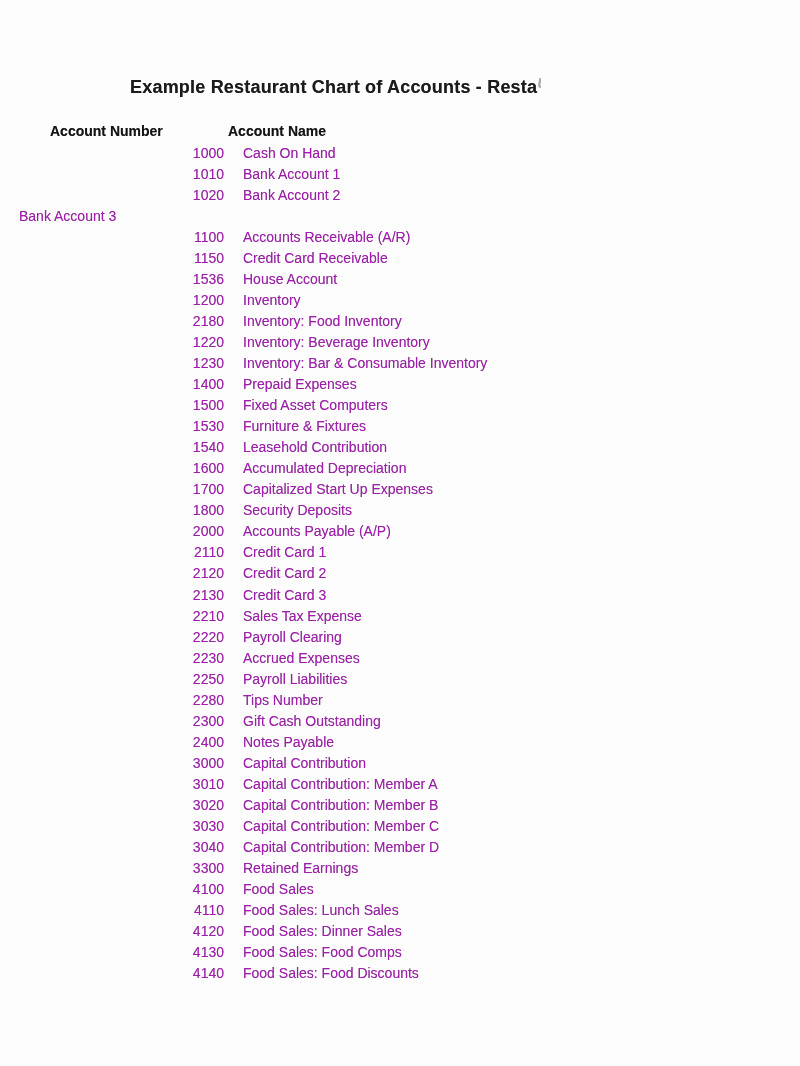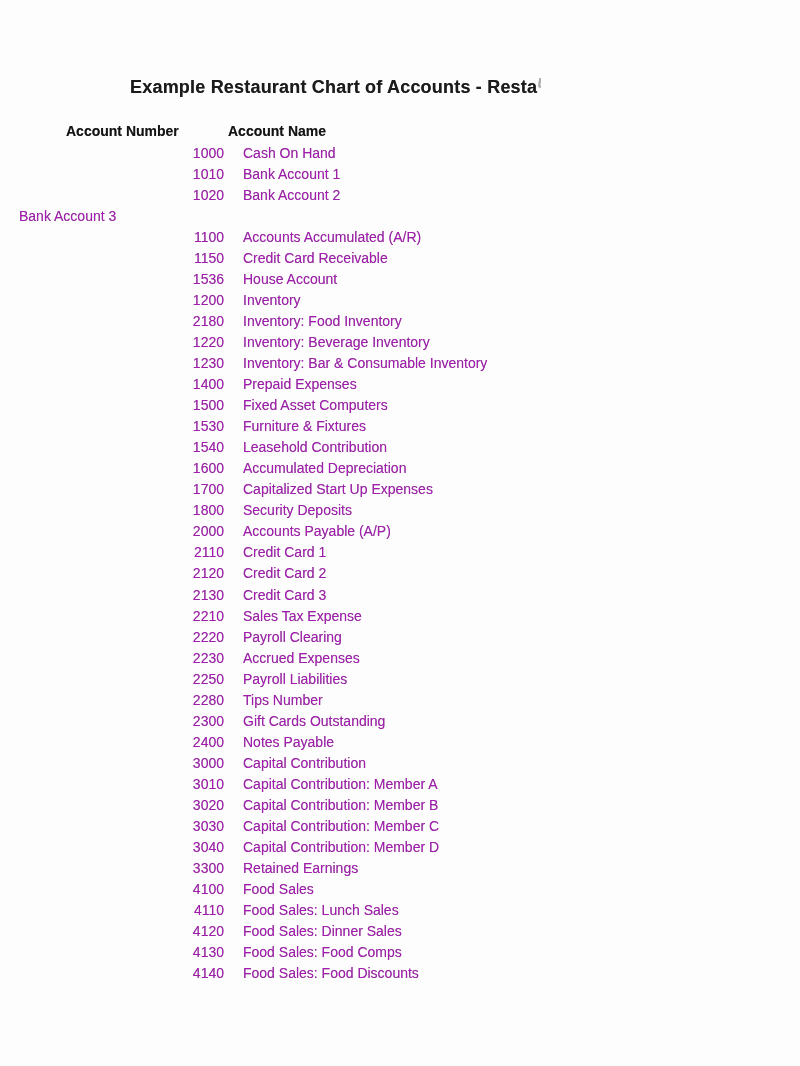--- a/index.html
+++ b/index.html
@@ -49,21 +49,21 @@
     height: 18px;
   }
   .th {
     position: absolute;
     font-weight: bold;
     font-size: 14px;
     color: #141414;
     white-space: nowrap;
     text-shadow: 0 0 0.5px rgba(20,20,20,0.5);
   }
-  .th-number { left: 66px; }
+  .th-number { left: 50px; }
   .th-name   { left: 228px; }
   .rows {
     position: absolute;
     top: 142px;
     left: 0;
     width: 800px;
   }
   .row {
     display: flex;
     align-items: center;
@@ -112,21 +112,21 @@
     <span class="cell-number">1020</span>
     <span class="cell-name">Bank Account 2</span>
   </div>
 
   <div class="row">
     <span class="cell-name">Bank Account 3</span>
   </div>
 
   <div class="row">
     <span class="cell-number">1100</span>
-    <span class="cell-name">Accounts Accumulated (A/R)</span>
+    <span class="cell-name">Accounts Receivable (A/R)</span>
   </div>
 
   <div class="row">
     <span class="cell-number">1150</span>
     <span class="cell-name">Credit Card Receivable</span>
   </div>
 
   <div class="row">
     <span class="cell-number">1536</span>
     <span class="cell-name">House Account</span>
@@ -227,21 +227,21 @@
     <span class="cell-name">Payroll Liabilities</span>
   </div>
 
   <div class="row">
     <span class="cell-number">2280</span>
     <span class="cell-name">Tips Number</span>
   </div>
 
   <div class="row">
     <span class="cell-number">2300</span>
-    <span class="cell-name">Gift Cards Outstanding</span>
+    <span class="cell-name">Gift Cash Outstanding</span>
   </div>
 
   <div class="row">
     <span class="cell-number">2400</span>
     <span class="cell-name">Notes Payable</span>
   </div>
 
   <div class="row">
     <span class="cell-number">3000</span>
     <span class="cell-name">Capital Contribution</span>

